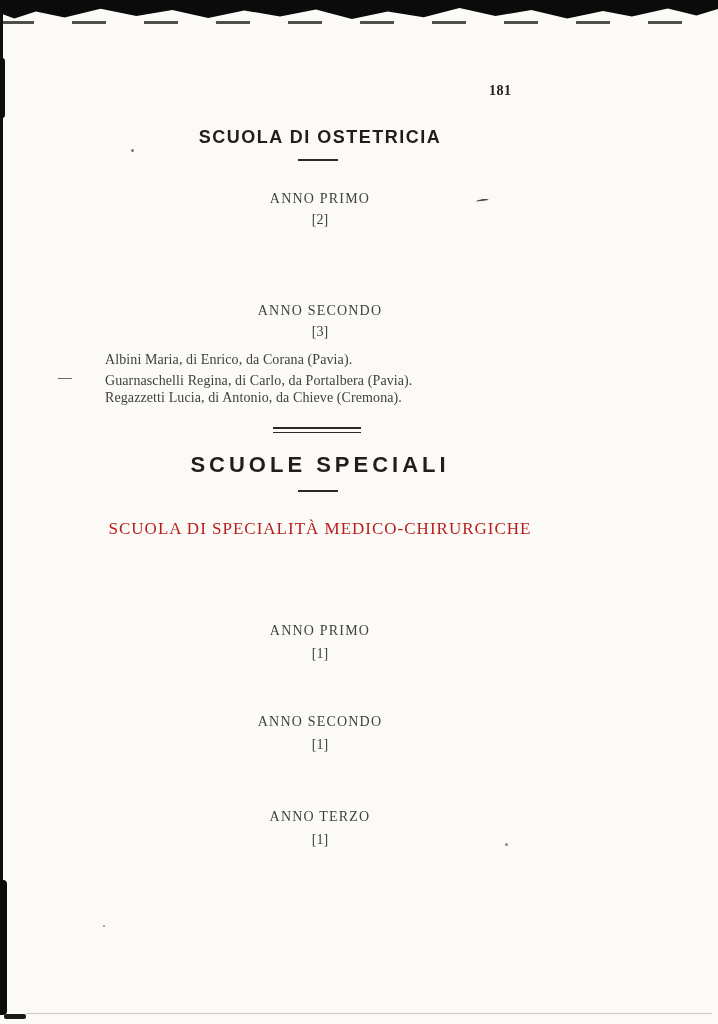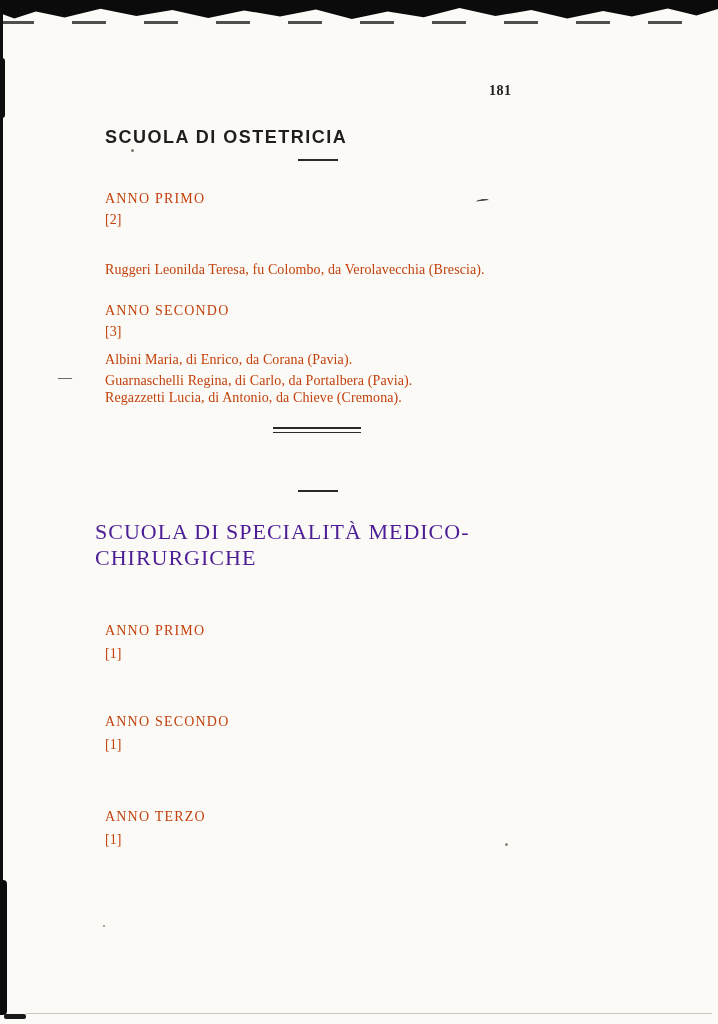--- a/index.html
+++ b/index.html
@@ -51,42 +51,42 @@
     border-top:2px solid #4a4a46; border-radius:60%;
     transform:rotate(-7deg);
   }
   .speck-dot-a { position:absolute; left:131px; top:149px; width:3px; height:3px; background:#7a776f; border-radius:50%; }
   .speck-dot-b { position:absolute; left:505px; top:843px; width:3px; height:3px; background:#8b887f; border-radius:50%; }
   .speck-dot-c { position:absolute; left:103px; top:925px; width:2px; height:2px; background:#8b887f; border-radius:50%; }
 
   
   .blk {
     position:absolute; left:105px; width:430px;
-    color:#c2410c;
+    color:#404040;
     font-size:14px;
   }
-  .ctr { }
+  .ctr { text-align:center; }
 
   .pagenum {
     position:absolute; left:489px; top:83px;
     font-size:14px; letter-spacing:.5px; color:#242220; font-weight:700;
   }
 
   .title-main {
     font-family:"Liberation Sans", sans-serif;
     font-weight:700; font-size:18px; letter-spacing:1.5px;
     color:#201e1b;
   }
   .title-big {
     font-family:"Liberation Sans", sans-serif;
     font-weight:700; font-size:22px; letter-spacing:4px;
     color:#201e1b;
   }
   .subtitle-caps {
-    font-size:22px; letter-spacing:1px; color:#4c1d95;
+    font-size:17px; letter-spacing:1px; color:#b91c1c;
   }
   .subject-heading {
     font-family:"DejaVu Serif", serif;
     font-weight:700; font-size:15px; letter-spacing:4px;
     color:#201e1b;
   }
   .heading { letter-spacing:1.2px; }
   .count { }
   .entry { letter-spacing:.1px; white-space:nowrap; }
 
@@ -120,31 +120,31 @@
   <div class="speck-dot-b"></div>
   <div class="speck-dot-c"></div>
 
   <div class="pagenum">181</div>
 
   <div class="blk ctr title-main" style="top:127px">SCUOLA DI OSTETRICIA</div>
   <div class="rule-short" style="top:159px"></div>
 
   <div class="blk ctr heading" style="top:191px">ANNO PRIMO</div>
   <div class="blk ctr count" style="top:212px">[2]</div>
-  <div class="blk entry" style="top:262px">Ruggeri Leonilda Teresa, fu Colombo, da Verolavecchia (Brescia).</div>
 
   <div class="blk ctr heading" style="top:303px">ANNO SECONDO</div>
   <div class="blk ctr count" style="top:324px">[3]</div>
   <div class="blk entry" style="top:352px">Albini Maria, di Enrico, da Corana (Pavia).</div>
   <div class="blk entry" style="top:373px">Guarnaschelli Regina, di Carlo, da Portalbera (Pavia).</div>
   <div class="blk entry" style="top:390px">Regazzetti Lucia, di Antonio, da Chieve (Cremona).</div>
   <div class="margin-dash">—</div>
 
   <div class="rule-double" style="top:427px"></div>
 
+  <div class="blk ctr title-big" style="top:452px">SCUOLE SPECIALI</div>
   <div class="rule-short" style="top:490px"></div>
 
   <div class="blk ctr subtitle-caps" style="top:519px; left:95px; width:450px">SCUOLA DI SPECIALITÀ MEDICO-CHIRURGICHE</div>
 
 
   <div class="blk ctr heading" style="top:623px">ANNO PRIMO</div>
   <div class="blk ctr count" style="top:646px">[1]</div>
 
   <div class="blk ctr heading" style="top:714px">ANNO SECONDO</div>
   <div class="blk ctr count" style="top:737px">[1]</div>

